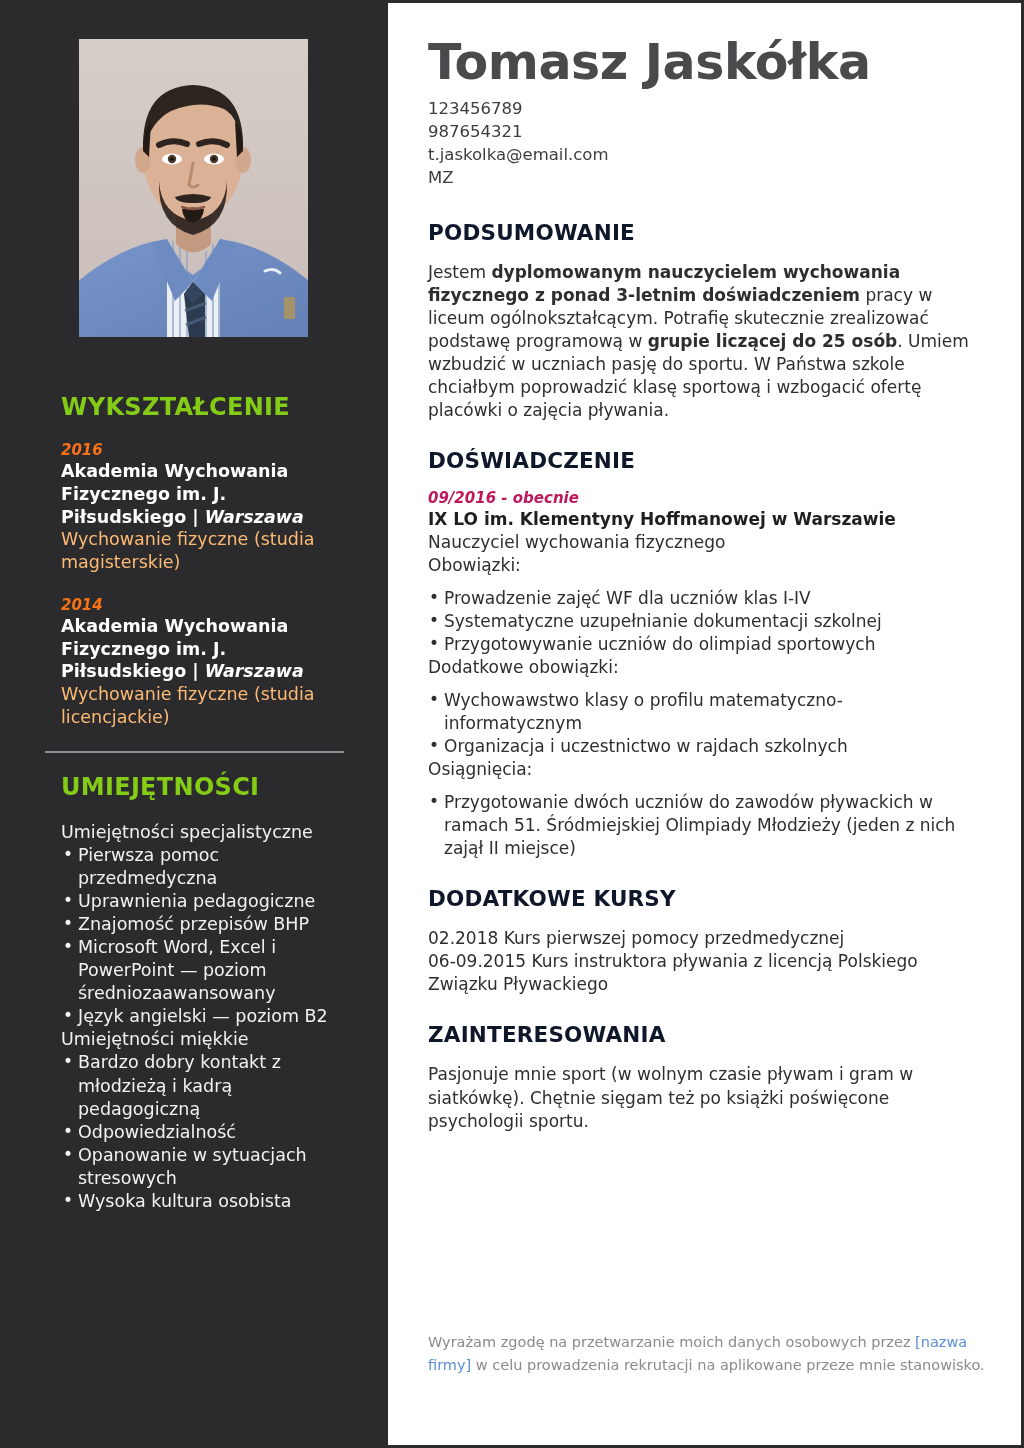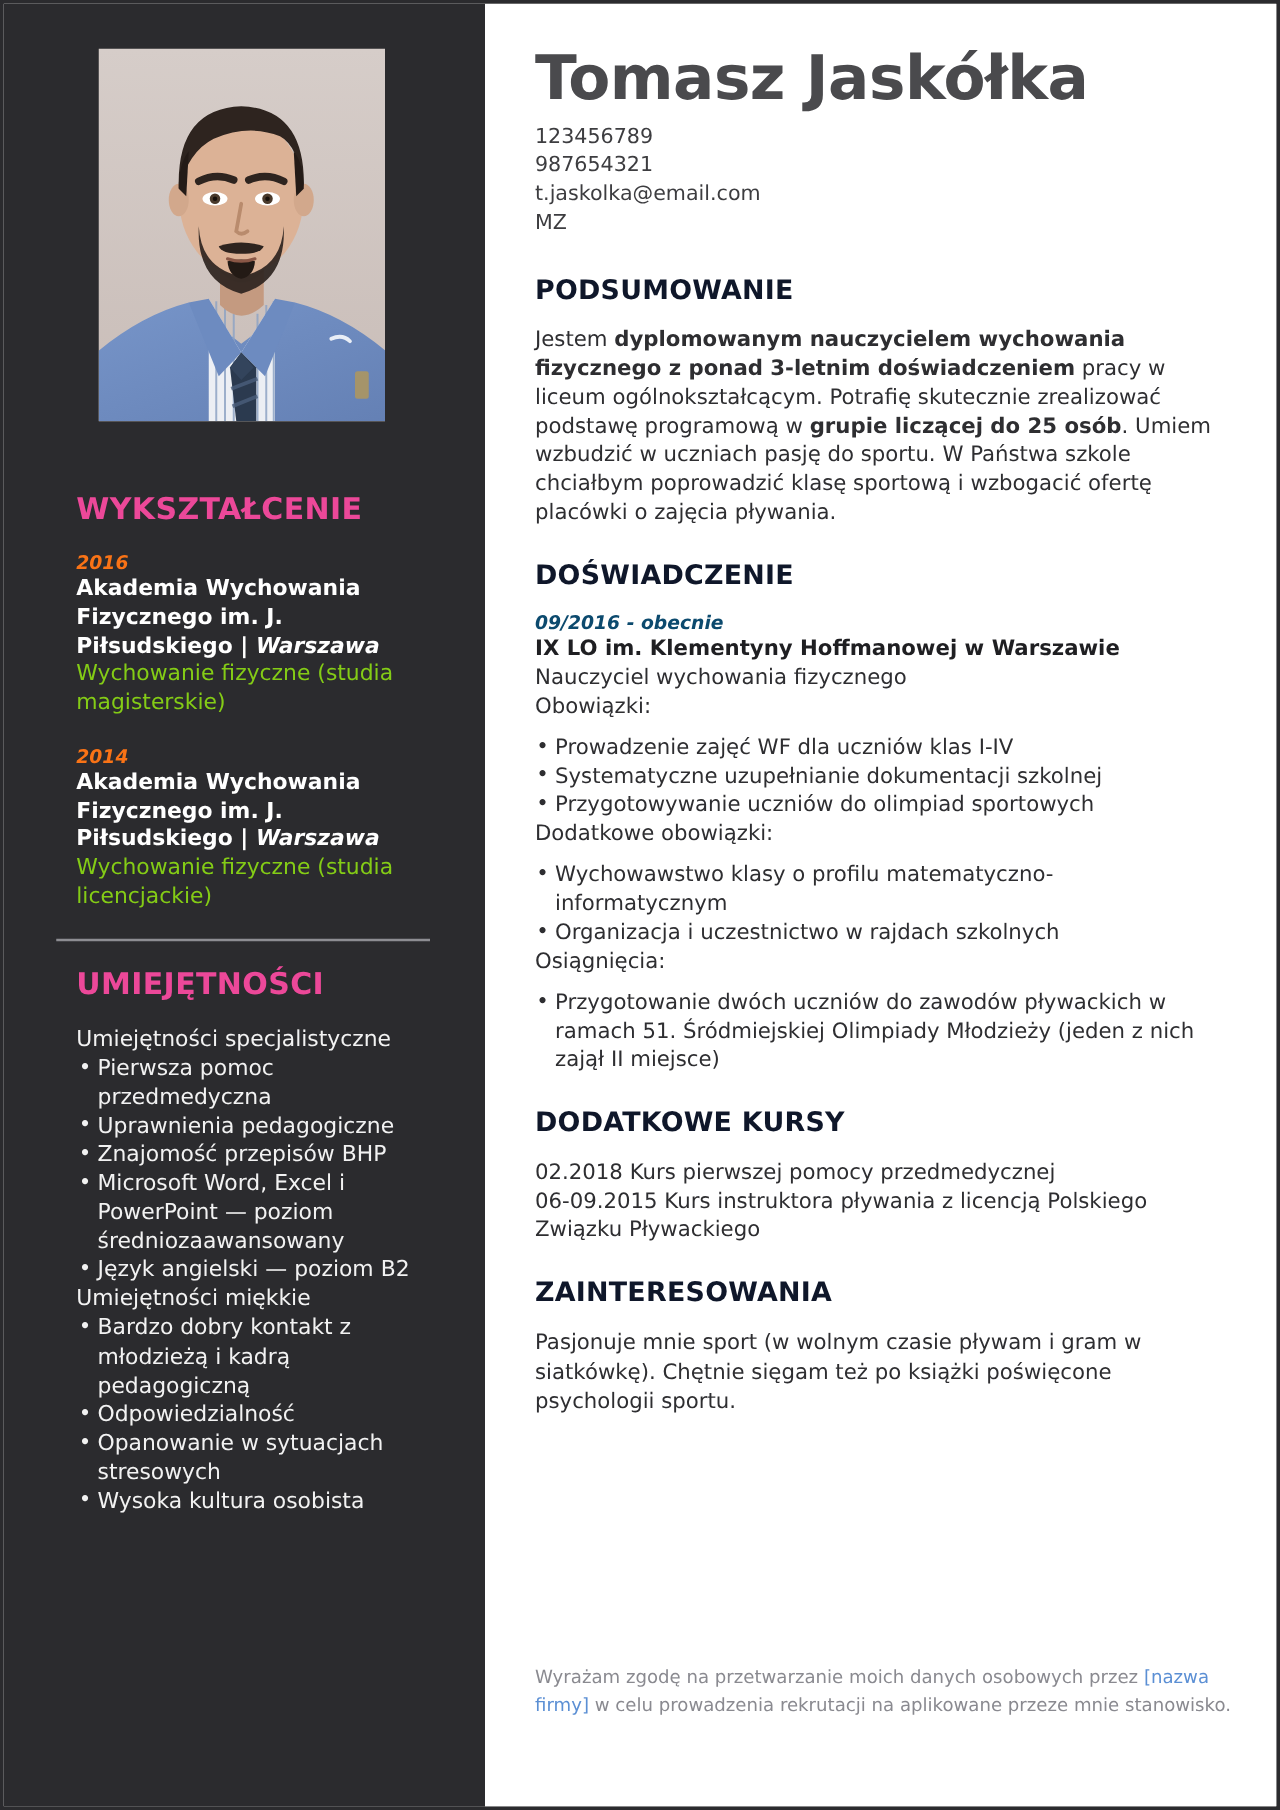--- a/index.html
+++ b/index.html
@@ -23,30 +23,30 @@
   .photo-wrap{
     position:absolute;left:76px;top:36px;
     width:229px;height:298px;
     background:#cfc6c2;
     overflow:hidden;
   }
   .photo-wrap svg{display:block;width:229px;height:298px;}
   .side-body{position:absolute;left:0;top:390px;width:385px;}
   .side-sec{padding:0 44px 0 58px;}
   h2.side-h{
-    font-size:24px;font-weight:bold;color:#ec4899;
+    font-size:24px;font-weight:bold;color:#84cc16;
     letter-spacing:0.3px;margin:0 0 20px 0;
     font-family:"DejaVu Sans","Liberation Sans",sans-serif;
   }
   .edu-item{margin-bottom:22px;color:#f0f0f0;}
   .edu-year{font-style:italic;font-size:15px;color:#f97316;margin-bottom:1px;font-weight:600;}
   .edu-school{font-size:17.5px;font-weight:bold;line-height:1.30;color:#ffffff;}
   .edu-school .sep{font-weight:bold;color:#ffffff;}
   .edu-school .city{font-style:italic;font-weight:600;color:#ffffff;}
-  .edu-field{font-size:17.5px;line-height:1.30;color:#84cc16;font-weight:400;}
+  .edu-field{font-size:17.5px;line-height:1.30;color:#fdba74;font-weight:400;}
   .divider{
     height:2px;background:#8d8d92;
     margin:18px 44px 20px 42px;
   }
   .skill-group-label{font-size:17.5px;color:#f2f2f2;line-height:1.32;margin:0;}
   ul.skill-list{list-style:none;margin:0 0 0 0;padding:0;}
   ul.skill-list li{
     font-size:17.5px;color:#f2f2f2;line-height:1.32;
     position:relative;padding-left:17px;margin:0;
   }
@@ -66,21 +66,21 @@
     margin:0 0 10px 0;letter-spacing:-0.4px;line-height:1.05;
   }
   .contact{font-size:16.5px;color:#3d3d40;line-height:1.38;margin-bottom:30px;}
   h2.main-h{
     font-size:21.5px;font-weight:bold;color:#0f172a;
     letter-spacing:0.2px;margin:0 0 16px 0;
   }
   .main-sec{margin-bottom:26px;}
   p.para{font-size:17px;color:#2e2e31;line-height:1.36;margin:0;}
   p.para b{font-weight:bold;}
-  .job-date{font-size:15px;font-style:italic;color:#0c4a6e;font-weight:600;margin-bottom:1px;}
+  .job-date{font-size:15px;font-style:italic;color:#be185d;font-weight:600;margin-bottom:1px;}
   .job-title{font-size:17px;font-weight:bold;color:#1f1f22;line-height:1.34;}
   .job-role{font-size:17px;color:#2e2e31;line-height:1.34;}
   .job-lead{font-size:17px;color:#2e2e31;line-height:1.34;}
   ul.main-list{list-style:none;margin:10px 0 0 0;padding:0;}
   ul.main-list li{
     font-size:17px;color:#2e2e31;line-height:1.36;
     position:relative;padding-left:16px;margin:0;
   }
   ul.main-list li:before{
     content:"•";position:absolute;left:1px;top:-1px;color:#2e2e31;

